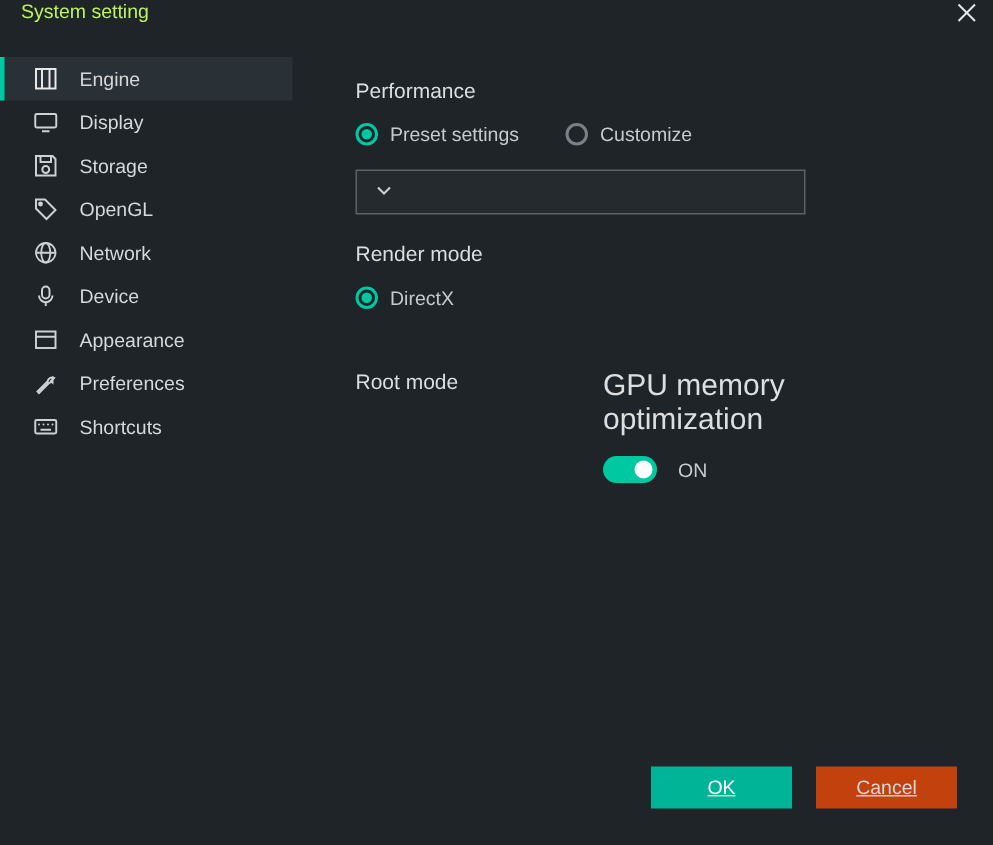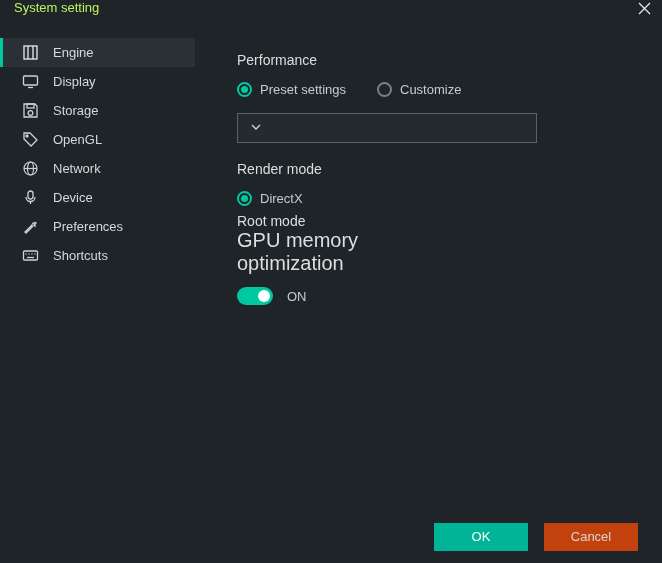--- a/index.html
+++ b/index.html
@@ -142,27 +142,28 @@
     content: "";
     position: absolute;
     width: 12px; height: 12px;
     background: #fff;
     border-radius: 50%;
     right: 3px; top: 3px;
   }
   .toggle .tlabel { color: #c8cbcc; font-size: 13px; }
   .footer {
     position: absolute;
-    bottom: 0; left: 0; right: 0;
+    bottom: 12px; left: 0; right: 0;
     height: 53px;
     display: flex;
     align-items: center;
     justify-content: flex-end;
     padding-right: 24px;
     gap: 16px;
+    text-decoration: underline;
   }
   .btn {
     width: 94px; height: 28px;
     display: flex; align-items: center; justify-content: center;
     font-size: 13px;
     cursor: pointer;
   }
   .btn.primary { background: #00b498; color: #fff; }
   .btn.secondary { background: #c2410c; color: #d6d8d9; }
 </style>
@@ -239,20 +240,29 @@
       <span class="icon">
         <svg width="17" height="17" viewBox="0 0 17 17" fill="none" stroke="currentColor" stroke-width="1.3">
             <rect x="6" y="2" width="5" height="8" rx="2.5"></rect>
             <path d="M4 8 a4.5 4.5 0 0 0 9 0"></path>
             <line x1="8.5" y1="12.5" x2="8.5" y2="15"></line>
           </svg>
       </span>
       <span>Device</span>
     </div>
 
+    <div class="sidebar-item">
+      <span class="icon">
+        <svg width="17" height="17" viewBox="0 0 17 17" fill="none" stroke="currentColor" stroke-width="1.3">
+            <rect x="2" y="3" width="13" height="11"></rect>
+            <line x1="2" y1="6.5" x2="15" y2="6.5"></line>
+          </svg>
+      </span>
+      <span>Appearance</span>
+    </div>
 
     <div class="sidebar-item">
       <span class="icon">
         <svg width="17" height="17" viewBox="0 0 17 17" fill="none" stroke="currentColor" stroke-width="1.3">
             <path d="M13 4 a3 3 0 0 1 -4 4 l-6 6 1 1 6-6 a3 3 0 0 1 4-4 l-2 2 1 1 z"></path>
           </svg>
       </span>
       <span>Preferences</span>
     </div>
 
@@ -294,21 +304,21 @@
     </div>
 
     <div class="section-head">Render mode</div>
     <div class="row">
       <div class="radio checked">
         <div class="dot"></div>
         <span class="label">DirectX</span>
       </div>
     </div>
 
-    <div class="dual" style="margin-top:7px;flex-direction:column;">
+    <div class="dual" style="margin-top:40px;">
       <div>
         <div style="color:#dcdedf;font-size:14px;">Root mode</div>
       </div>
       <div style="width:220px;">
         <div style="color:#dcdedf;font-size:20px;">GPU memory optimization</div>
         <div class="toggle">
           <div class="switch on"></div>
           <span class="tlabel">ON</span>
         </div>
       </div>

